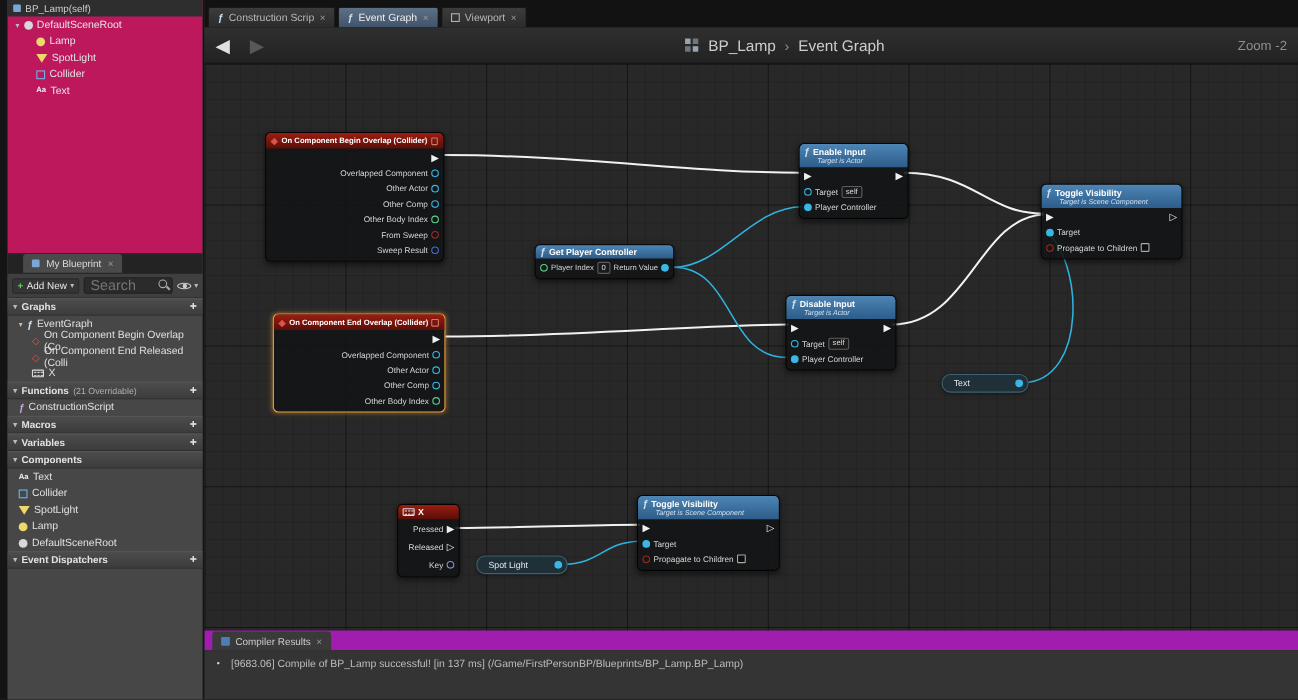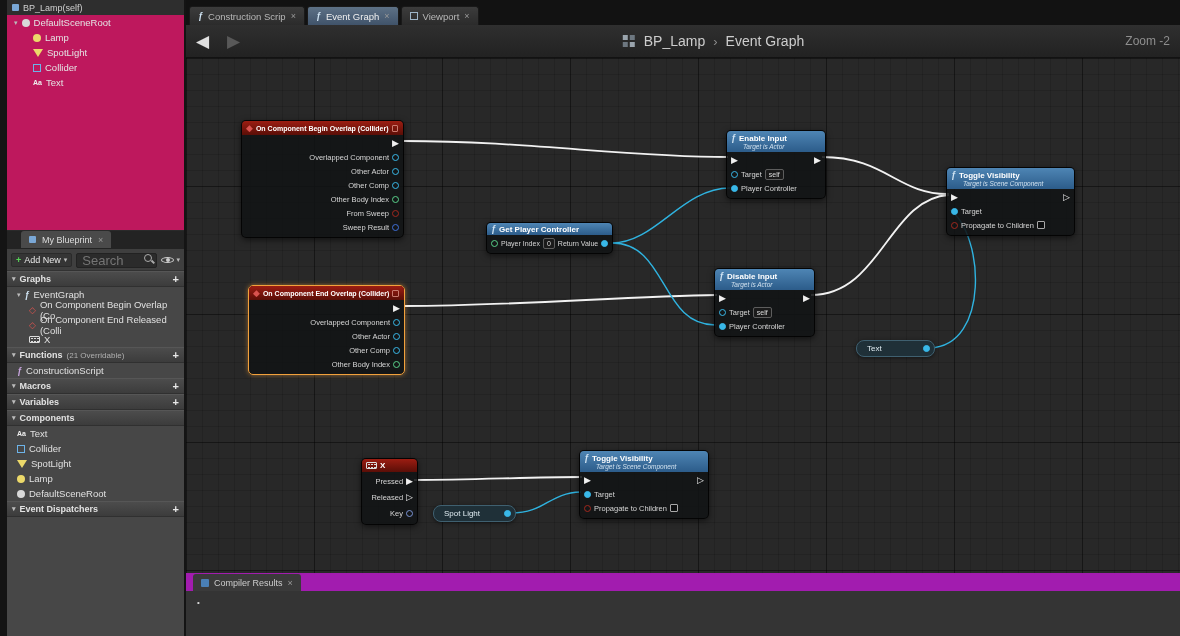--- a/index.html
+++ b/index.html
@@ -531,15 +531,16 @@
 
     <div class="compiler-tabstrip">
       <div class="compiler-tab">
         <span class="comp-ico"></span>
         <span>Compiler Results</span>
         <span class="close-x">×</span>
       </div>
     </div>
     <div class="compiler-content">
       <span class="log-bullet">•</span>
+      <span>[9683.06] Compile of BP_Lamp successful! [in 137 ms] (/Game/FirstPersonBP/Blueprints/BP_Lamp.BP_Lamp)</span>
     </div>
   </main>
 </div>
 
 </body></html>

